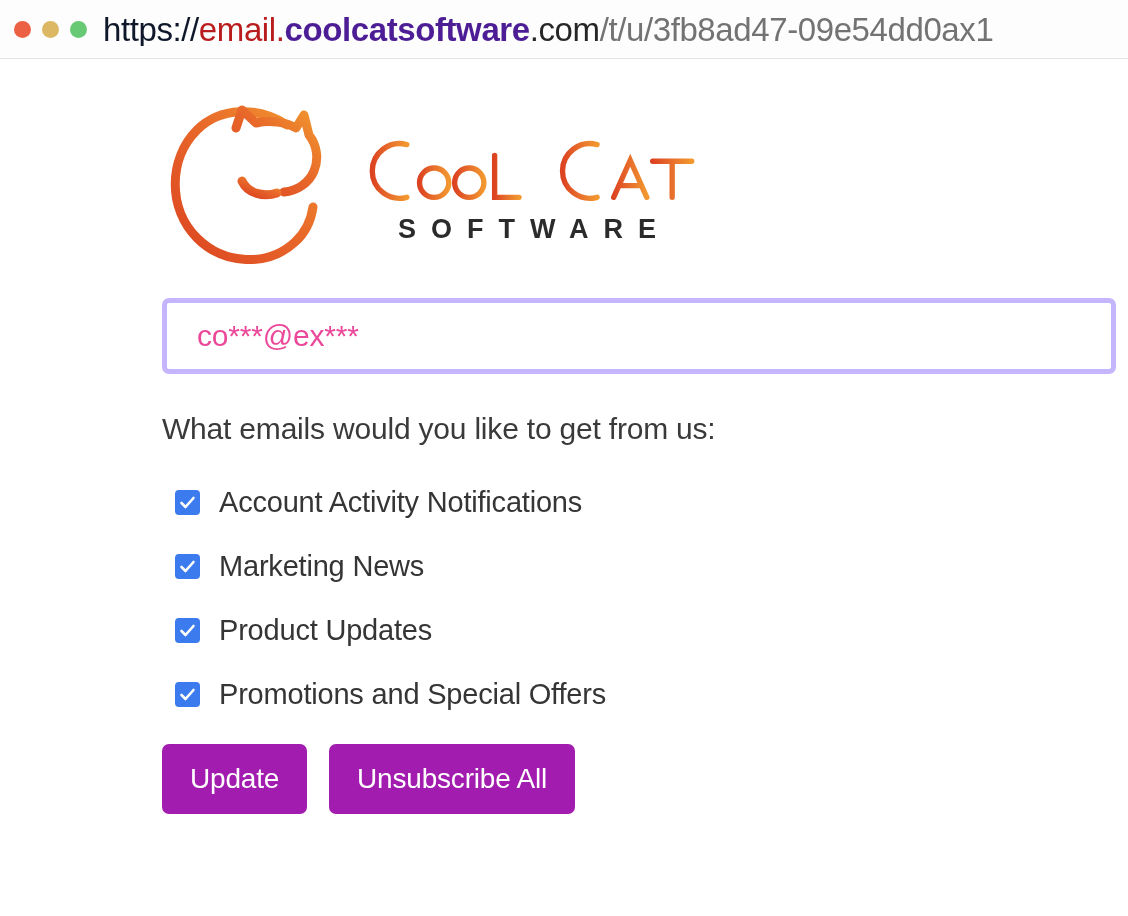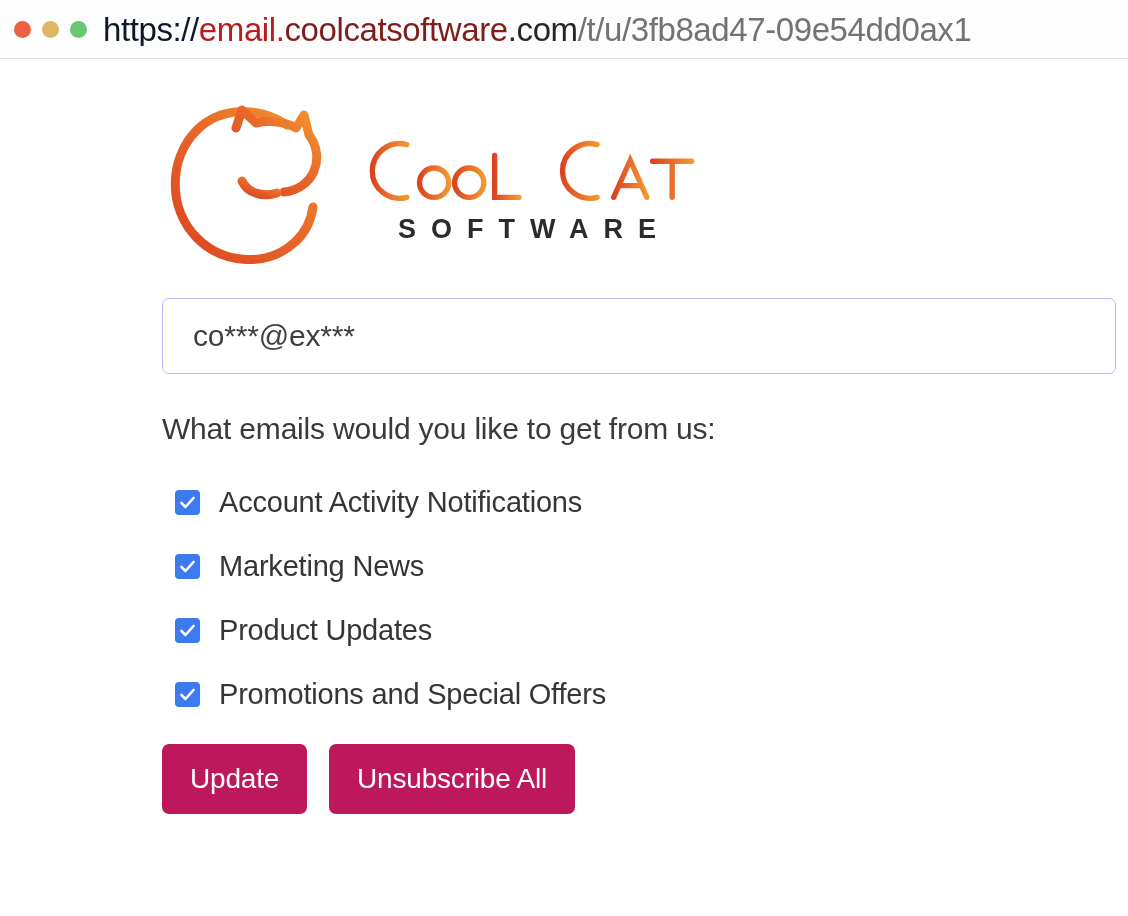--- a/index.html
+++ b/index.html
@@ -47,21 +47,21 @@
     font-size: 33px;
     letter-spacing: -0.4px;
     white-space: nowrap;
     line-height: 1;
     font-family: "Liberation Sans", sans-serif;
     flex: 1 1 auto;
     overflow: hidden;
   }
   .url-scheme { color: #0f172a; }
   .url-sub    { color: #b91c1c; }
-  .url-brand  { color: #7f1d1d; font-weight: normal; }
+  .url-brand  { color: #4c1d95; font-weight: bold; }
   .url-tld    { color: #262626; }
   .url-path   { color: #737373; }
 
   
   .page {
     padding: 0;
     background: #ffffff;
     height: 857px;
     position: relative;
   }
@@ -106,28 +106,28 @@
     font-family: "Liberation Sans", sans-serif;
     line-height: 1;
   }
 
   
   .email-field {
     margin-top: 26px;
     width: 954px;
     height: 76px;
     box-sizing: border-box;
-    border: 1px solid #c4b5fd;
+    border: 5px solid #c4b5fd;
     border-radius: 7px;
     background: #ffffff;
     display: flex;
     align-items: center;
     padding: 0 30px;
     font-size: 30px;
-    color: #404040;
+    color: #ec4899;
     font-family: "Liberation Sans", sans-serif;
     letter-spacing: -0.2px;
   }
 
   
   .prompt {
     margin-top: 37px;
     font-size: 30px;
     color: #3a3a3a;
     letter-spacing: -0.2px;
@@ -167,21 +167,21 @@
     font-family: "Liberation Sans", sans-serif;
   }
 
   
   .buttons {
     margin-top: 24px;
     display: flex;
     gap: 22px;
   }
   .btn {
-    background: #be185d;
+    background: #a21caf;
     color: #ffffff;
     border: none;
     border-radius: 7px;
     font-size: 28px;
     font-family: "Liberation Sans", sans-serif;
     letter-spacing: -0.2px;
     height: 70px;
     padding: 4px 28px;
     cursor: pointer;
     display: flex;

